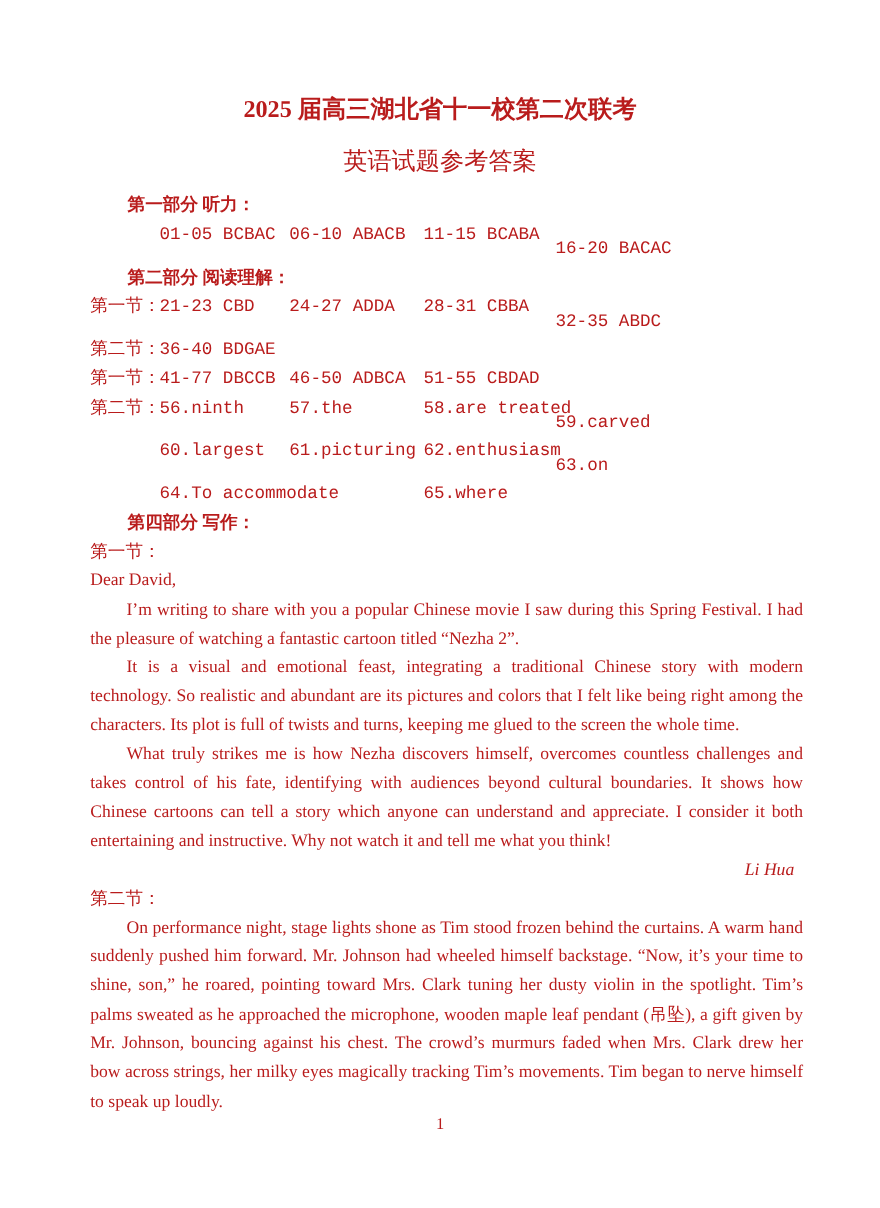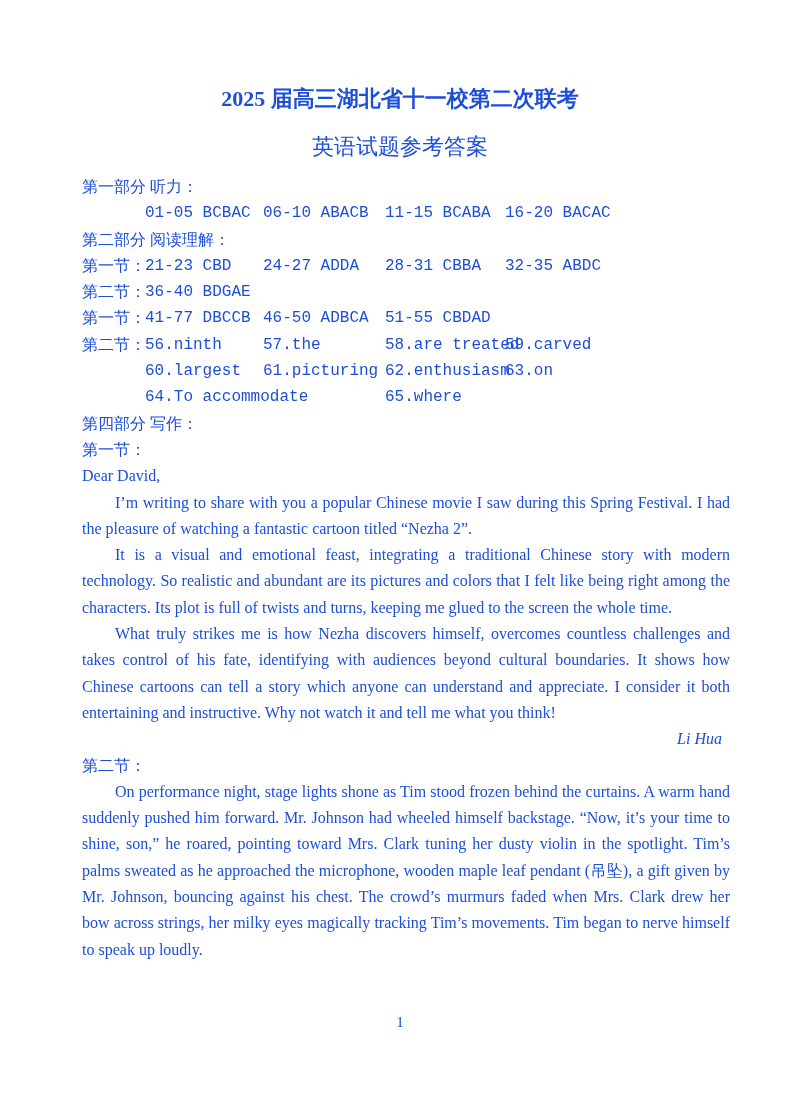--- a/index.html
+++ b/index.html
@@ -2,21 +2,21 @@
 <html><head>
 <meta charset="utf-8">
 <style>
   * { box-sizing: border-box; }
   html, body { margin: 0; padding: 0; background: #ffffff; }
   .page {
     position: relative;
     width: 800px;
     height: 1098px;
     background: #ffffff;
-    color: #1d4ed8;
+    color: #b91c1c;
     font-family: "Liberation Serif", "DejaVu Serif", serif;
     overflow: hidden;
   }
   .doc-title {
     margin: 0;
     padding-top: 84px;
     text-align: center;
     font-size: 22px;
     line-height: 30px;
     font-weight: bold;
@@ -27,28 +27,28 @@
     text-align: center;
     font-size: 22px;
     line-height: 30px;
     font-weight: normal;
   }
   .content {
     margin: 12px 70px 0 82px;
     font-size: 16px;
     line-height: 26.3px;
   }
-  .part-heading { font-weight: normal; }
+  .part-heading { font-weight: bold; margin-left: 34px; }
   .arow { display: flex; white-space: nowrap; }
   .alabel { flex: 0 0 63px; width: 63px; }
   .c  { flex: 0 0 auto; overflow: visible; font-family: Liberation Mono, monospace; }
   .c0 { width: 118px; }
   .c1 { width: 122px; }
   .c2 { width: 120px; }
-  .c3 { width: auto; }
+  .c3 { width: auto; margin-top: 13px; }
   .para {
     margin: 0;
     text-align: justify;
     text-indent: 33px;
   }
   .no-indent { text-indent: 0; }
   .italic { }
   .closing-line {
     text-align: right;
     font-style: italic;

